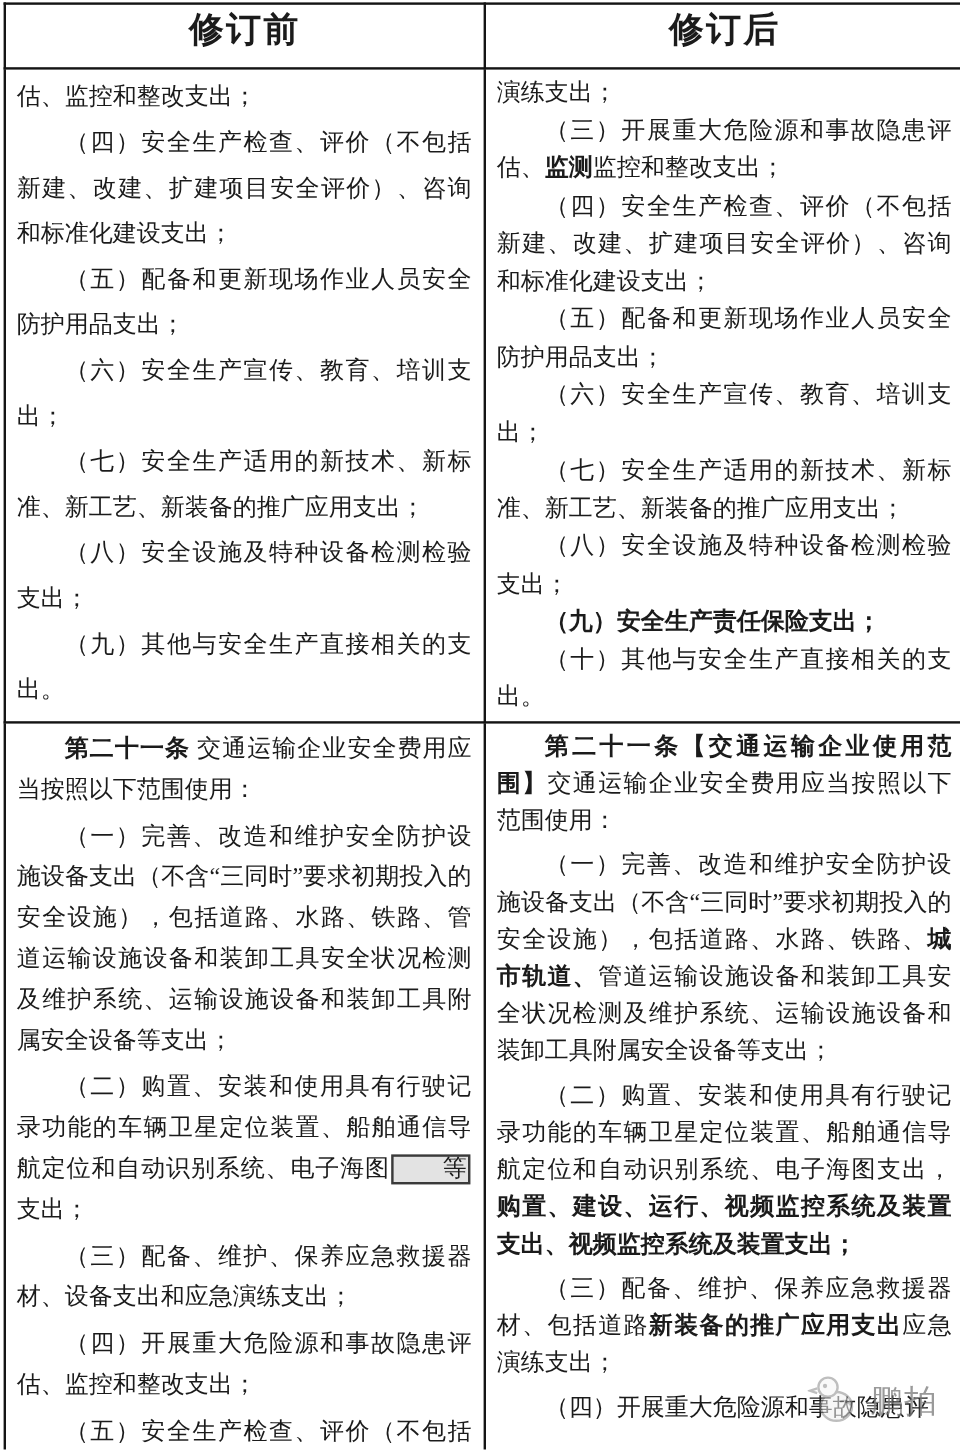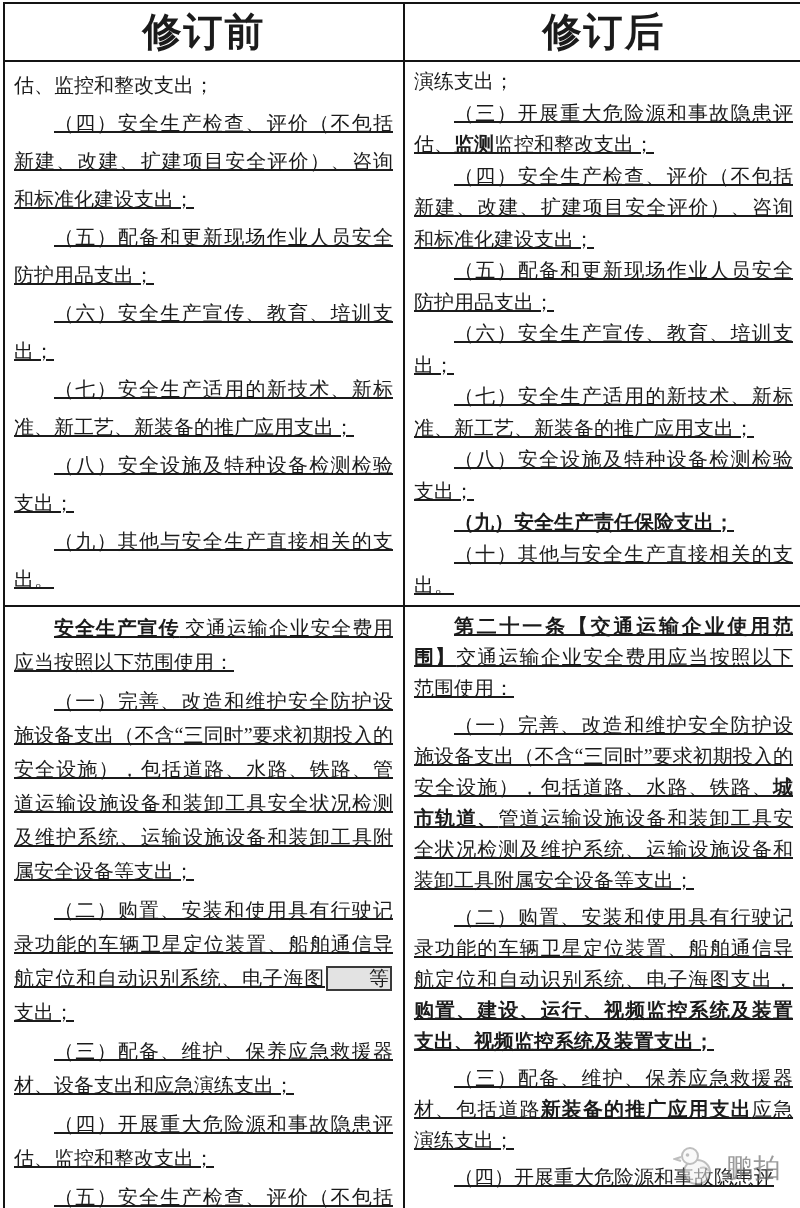--- a/index.html
+++ b/index.html
@@ -14,33 +14,33 @@
   }
   table.cmp th, table.cmp td{
     border:2px solid #141414;
     vertical-align:top;
     width:396px;
     overflow:hidden;
   }
   table.cmp tr.last-row td{border-bottom:3px solid #141414;}
   th.hd{
     height:50px;
-    font-size:39px;font-weight:700;
+    font-size:29px;font-weight:700;
     text-align:center;vertical-align:middle;
     letter-spacing:2px;
     font-family:"Liberation Serif","DejaVu Serif",serif;
   }
   td.cell{padding:4px 10px 2px 9px;}
   td.cell p{
     margin:0;
     font-size:20px;
     text-align:justify;
     text-justify:inter-character;
   }
-  td.cell p.indent{text-indent:2em;text-decoration:underline;}
+  td.cell p.indent{text-indent:2em;}
   
   td.r1b{height:537px;} td.r1b p{line-height:38px;}
   td.r1a{height:537px;} td.r1a p{line-height:31.5px;}
   td.r2b{height:600px;} td.r2b p{line-height:34px;margin-bottom:5px;}
   td.r2a{height:600px;} td.r2a p{line-height:31px;margin-bottom:6px;}
   td.cell p:last-child{margin-bottom:0;}
   .seg-normal{font-weight:400;}
   .seg-bold{
     font-weight:700;
     font-family:"Liberation Sans","DejaVu Sans",sans-serif;
@@ -93,21 +93,21 @@
           <p class="indent"><span class="seg-normal">（五）配备和更新现场作业人员安全防护用品支出；</span></p>
           <p class="indent"><span class="seg-normal">（六）安全生产宣传、教育、培训支出；</span></p>
           <p class="indent"><span class="seg-normal">（七）安全生产适用的新技术、新标准、新工艺、新装备的推广应用支出；</span></p>
           <p class="indent"><span class="seg-normal">（八）安全设施及特种设备检测检验支出；</span></p>
           <p class="indent"><span class="seg-bold">（九）安全生产责任保险支出；</span></p>
           <p class="indent"><span class="seg-normal">（十）其他与安全生产直接相关的支出。</span></p>
         </td>
   </tr>
   <tr class="last-row">
     <td class="cell r2b">
-          <p class="indent"><span class="seg-bold">安全生产宣传</span><span class="seg-normal"> 交通运输企业安全费用应当按照以下范围使用：</span></p>
+          <p class="indent"><span class="seg-bold">第二十一条</span><span class="seg-normal"> 交通运输企业安全费用应当按照以下范围使用：</span></p>
           <p class="indent"><span class="seg-normal">（一）完善、改造和维护安全防护设施设备支出（不含“三同时”要求初期投入的安全设施），包括道路、水路、铁路、管道运输设施设备和装卸工具安全状况检测及维护系统、运输设施设备和装卸工具附属安全设备等支出；</span></p>
           <p class="indent"><span class="seg-normal">（二）购置、安装和使用具有行驶记录功能的车辆卫星定位装置、船舶通信导航定位和自动识别系统、电子海图</span><span class="seg-boxed">等</span><span class="seg-normal">支出；</span></p>
           <p class="indent"><span class="seg-normal">（三）配备、维护、保养应急救援器材、设备支出和应急演练支出；</span></p>
           <p class="indent"><span class="seg-normal">（四）开展重大危险源和事故隐患评估、监控和整改支出；</span></p>
           <p class="indent"><span class="seg-normal">（五）安全生产检查、评价（不包括新建、改建、扩建项目安全评价）、咨询和</span></p>
         </td>
     <td class="cell r2a">
           <p class="indent"><span class="seg-bold">第二十一条【交通运输企业使用范围】</span><span class="seg-normal">交通运输企业安全费用应当按照以下范围使用：</span></p>
           <p class="indent"><span class="seg-normal">（一）完善、改造和维护安全防护设施设备支出（不含“三同时”要求初期投入的安全设施），包括道路、水路、铁路、</span><span class="seg-bold">城市轨道、</span><span class="seg-normal">管道运输设施设备和装卸工具安全状况检测及维护系统、运输设施设备和装卸工具附属安全设备等支出；</span></p>
           <p class="indent"><span class="seg-normal">（二）购置、安装和使用具有行驶记录功能的车辆卫星定位装置、船舶通信导航定位和自动识别系统、电子海图支出，</span><span class="seg-bold">购置、建设、运行、视频监控系统及装置支出、视频监控系统及装置支出；</span></p>

